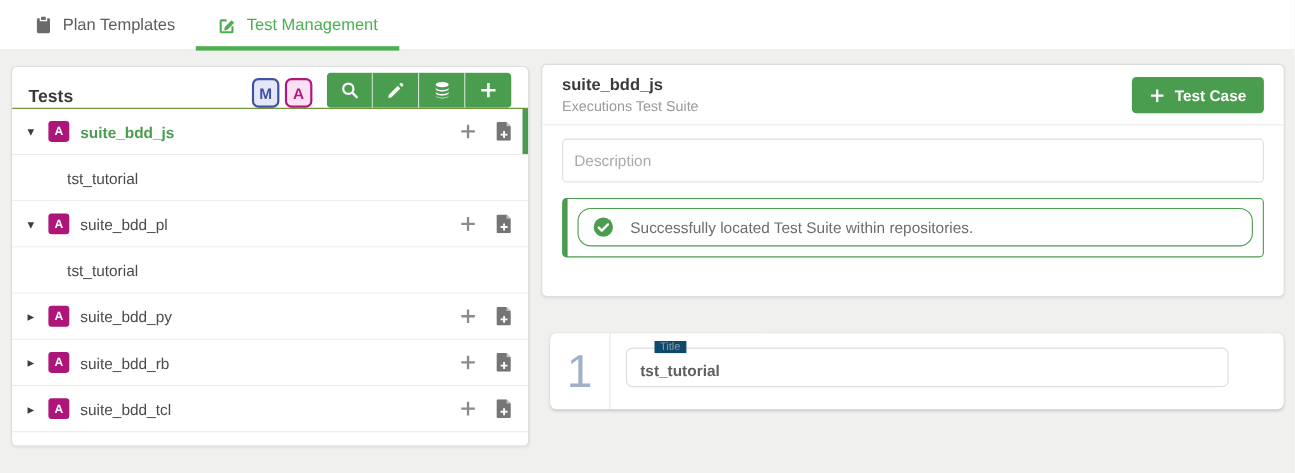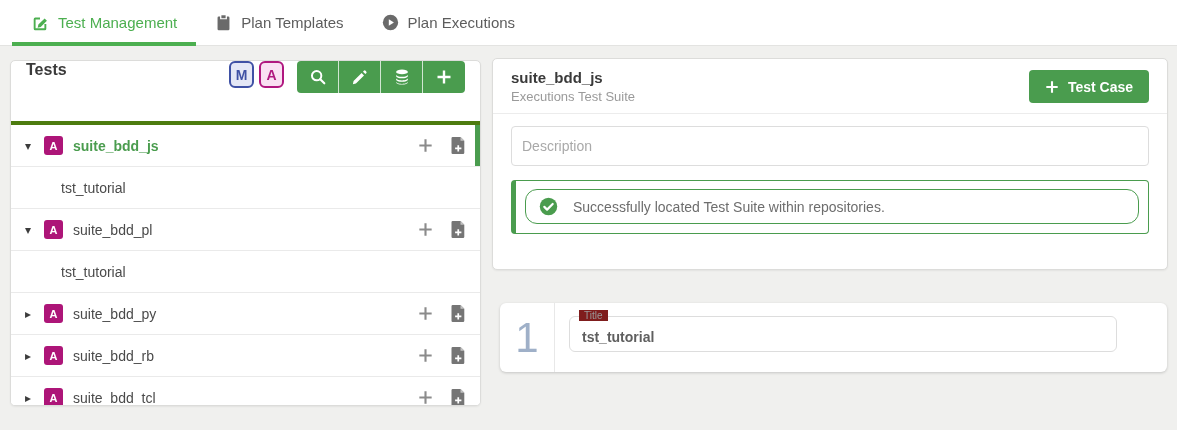--- a/index.html
+++ b/index.html
@@ -11,21 +11,21 @@
             border-bottom:1px solid #e3e3e1; display:flex; align-items:center; padding-left:12px; }
   .tab { display:flex; align-items:center; gap:9px; padding:0 19px; height:46px;
          font-size:15px; color:#5d5d5d; position:relative; cursor:pointer; }
   .tab.active { color:#4caf50; }
   .tab.active::after { content:""; position:absolute; left:0; right:0; bottom:0; height:4px; background:#4caf50; }
   .tab svg { flex:0 0 auto; }
 
   
   .tests-card { position:absolute; left:10px; top:60px; width:471px; height:346px; background:#fff;
                 border:1px solid #dcdcda; border-radius:5px; box-shadow:0 1px 2px rgba(0,0,0,.06); overflow:hidden; }
-  .tests-header { height:64px; display:flex; align-items:flex-start; padding:0 15px; border-bottom:4px solid #4d7c0f; }
+  .tests-header { height:38px; display:flex; align-items:flex-end; padding:0 15px; border-bottom:1px solid #4d7c0f; }
   .tests-title { font-size:16px; font-weight:bold; color:#3a3a3a; flex:1; }
   .fbadge { width:25px; height:27px; border:2px solid; border-radius:6px; font-weight:bold; font-size:14px;
             display:flex; align-items:center; justify-content:center; cursor:pointer; }
   .fbadge.m { color:#3f51a5; border-color:#3f51a5; background:#e4e7f6; margin-right:5px; }
   .fbadge.a { color:#b0177f; border-color:#b0177f; background:#f9e0f2; margin-right:13px; }
   .toolgroup { display:flex; border-radius:4px; overflow:hidden; }
   .tool-btn { width:42px; height:32px; background:#4a9c4e; display:flex; align-items:center;
               justify-content:center; border:none; border-right:1px solid rgba(255,255,255,.75); cursor:pointer; }
   .tool-btn:last-child { border-right:none; }
 
@@ -66,57 +66,48 @@
   .tc-divider { position:absolute; left:500px; top:281px; width:667px; display:flex;
                 align-items:center; gap:13px; }
   .tc-divider .line { flex:1; height:1px; background:#ddd; }
   .tc-divider .txt { font-size:14px; color:#8f8f8f; }
   .tc-card { position:absolute; left:500px; top:303px; width:667px; height:69px; background:#fff;
              border-radius:6px; box-shadow:0 1px 3px rgba(0,0,0,.18); display:flex; overflow:hidden; }
   .tc-num { width:55px; border-right:1px solid #e8e8e8; display:flex; align-items:center;
             justify-content:center; font-size:42px; font-weight:300; color:#9fb0c8; }
   .tc-content { padding:13px 0 0 14px; }
   .title-field { position:relative; width:548px; }
-  .title-label { position:absolute; top:-6px; left:10px; background:#7f1d1d; padding:0 5px;
+  .title-label { position:absolute; top:-6px; left:26px; background:#0c4a6e; padding:0 5px;
                  font-size:10px; color:#9a9a9a; }
   .title-input { width:100%; height:36px; border:1px solid #ddd; border-radius:6px;
                  padding:6px 12px 0; font-size:14px; font-weight:bold; color:#5f5f5f; font-family:inherit; }
 </style>
 </head>
 <body>
 
 <div class="app">
 
   <div class="topbar">
+    <div class="tab">
+      <span style="display:flex">
+        <svg width="17" height="17" viewBox="0 0 20 20">
+          <path fill="#6a6a6a" d="M7.5 1.5h5V5h-5z"></path>
+          <path fill="#6a6a6a" d="M14 3h1.6A1.4 1.4 0 0 1 17 4.4v13.2A1.4 1.4 0 0 1 15.6 19H4.4A1.4 1.4 0 0 1 3 17.6V4.4A1.4 1.4 0 0 1 4.4 3H6v3.3h8V3zM6 9.5h8V11H6V9.5zm0 3h8V14H6v-1.5zm0 3h5V17H6v-1.5z"></path>
+        </svg>
+      </span>
+      <span>Plan Templates</span>
+    </div>
     <div class="tab active">
       <span style="display:flex">
         <svg width="18" height="18" viewBox="0 0 20 20">
           <path fill="#4caf50" d="M17 11v5.3A1.7 1.7 0 0 1 15.3 18H4.7A1.7 1.7 0 0 1 3 16.3V5.7A1.7 1.7 0 0 1 4.7 4H10v2.1H5.1v9.8h9.8V11H17z"></path>
           <path fill="#4caf50" d="M8.2 11.8l-.8 3.4 3.4-.8 6.9-6.9-2.6-2.6-6.9 6.9z"></path>
         </svg>
       </span>
       <span>Test Management</span>
-    </div>
-    <div class="tab">
-      <span style="display:flex">
-        <svg width="17" height="17" viewBox="0 0 20 20">
-          <path fill="#6a6a6a" d="M7.5 1.5h5V5h-5z"></path>
-          <path fill="#6a6a6a" d="M14 3h1.6A1.4 1.4 0 0 1 17 4.4v13.2A1.4 1.4 0 0 1 15.6 19H4.4A1.4 1.4 0 0 1 3 17.6V4.4A1.4 1.4 0 0 1 4.4 3H6v3.3h8V3zM6 9.5h8V11H6V9.5zm0 3h8V14H6v-1.5zm0 3h5V17H6v-1.5z"></path>
-        </svg>
-      </span>
-      <span>Plan Templates</span>
-    </div>
-    <div class="tab">
-      <span style="display:flex">
-        <svg width="17" height="17" viewBox="0 0 20 20">
-          <circle cx="10" cy="10" r="9" fill="#6a6a6a"></circle>
-          <path d="M8 6.3l6 3.7-6 3.7z" fill="#fff"></path>
-        </svg>
-      </span>
-      <span>Plan Executions</span>
     </div>
   </div>
 
   <div class="tests-card">
     <div class="tests-header">
       <div class="tests-title">Tests</div>
       <div class="fbadge m">M</div>
       <div class="fbadge a">A</div>
       <div class="toolgroup">
         <button class="tool-btn">

